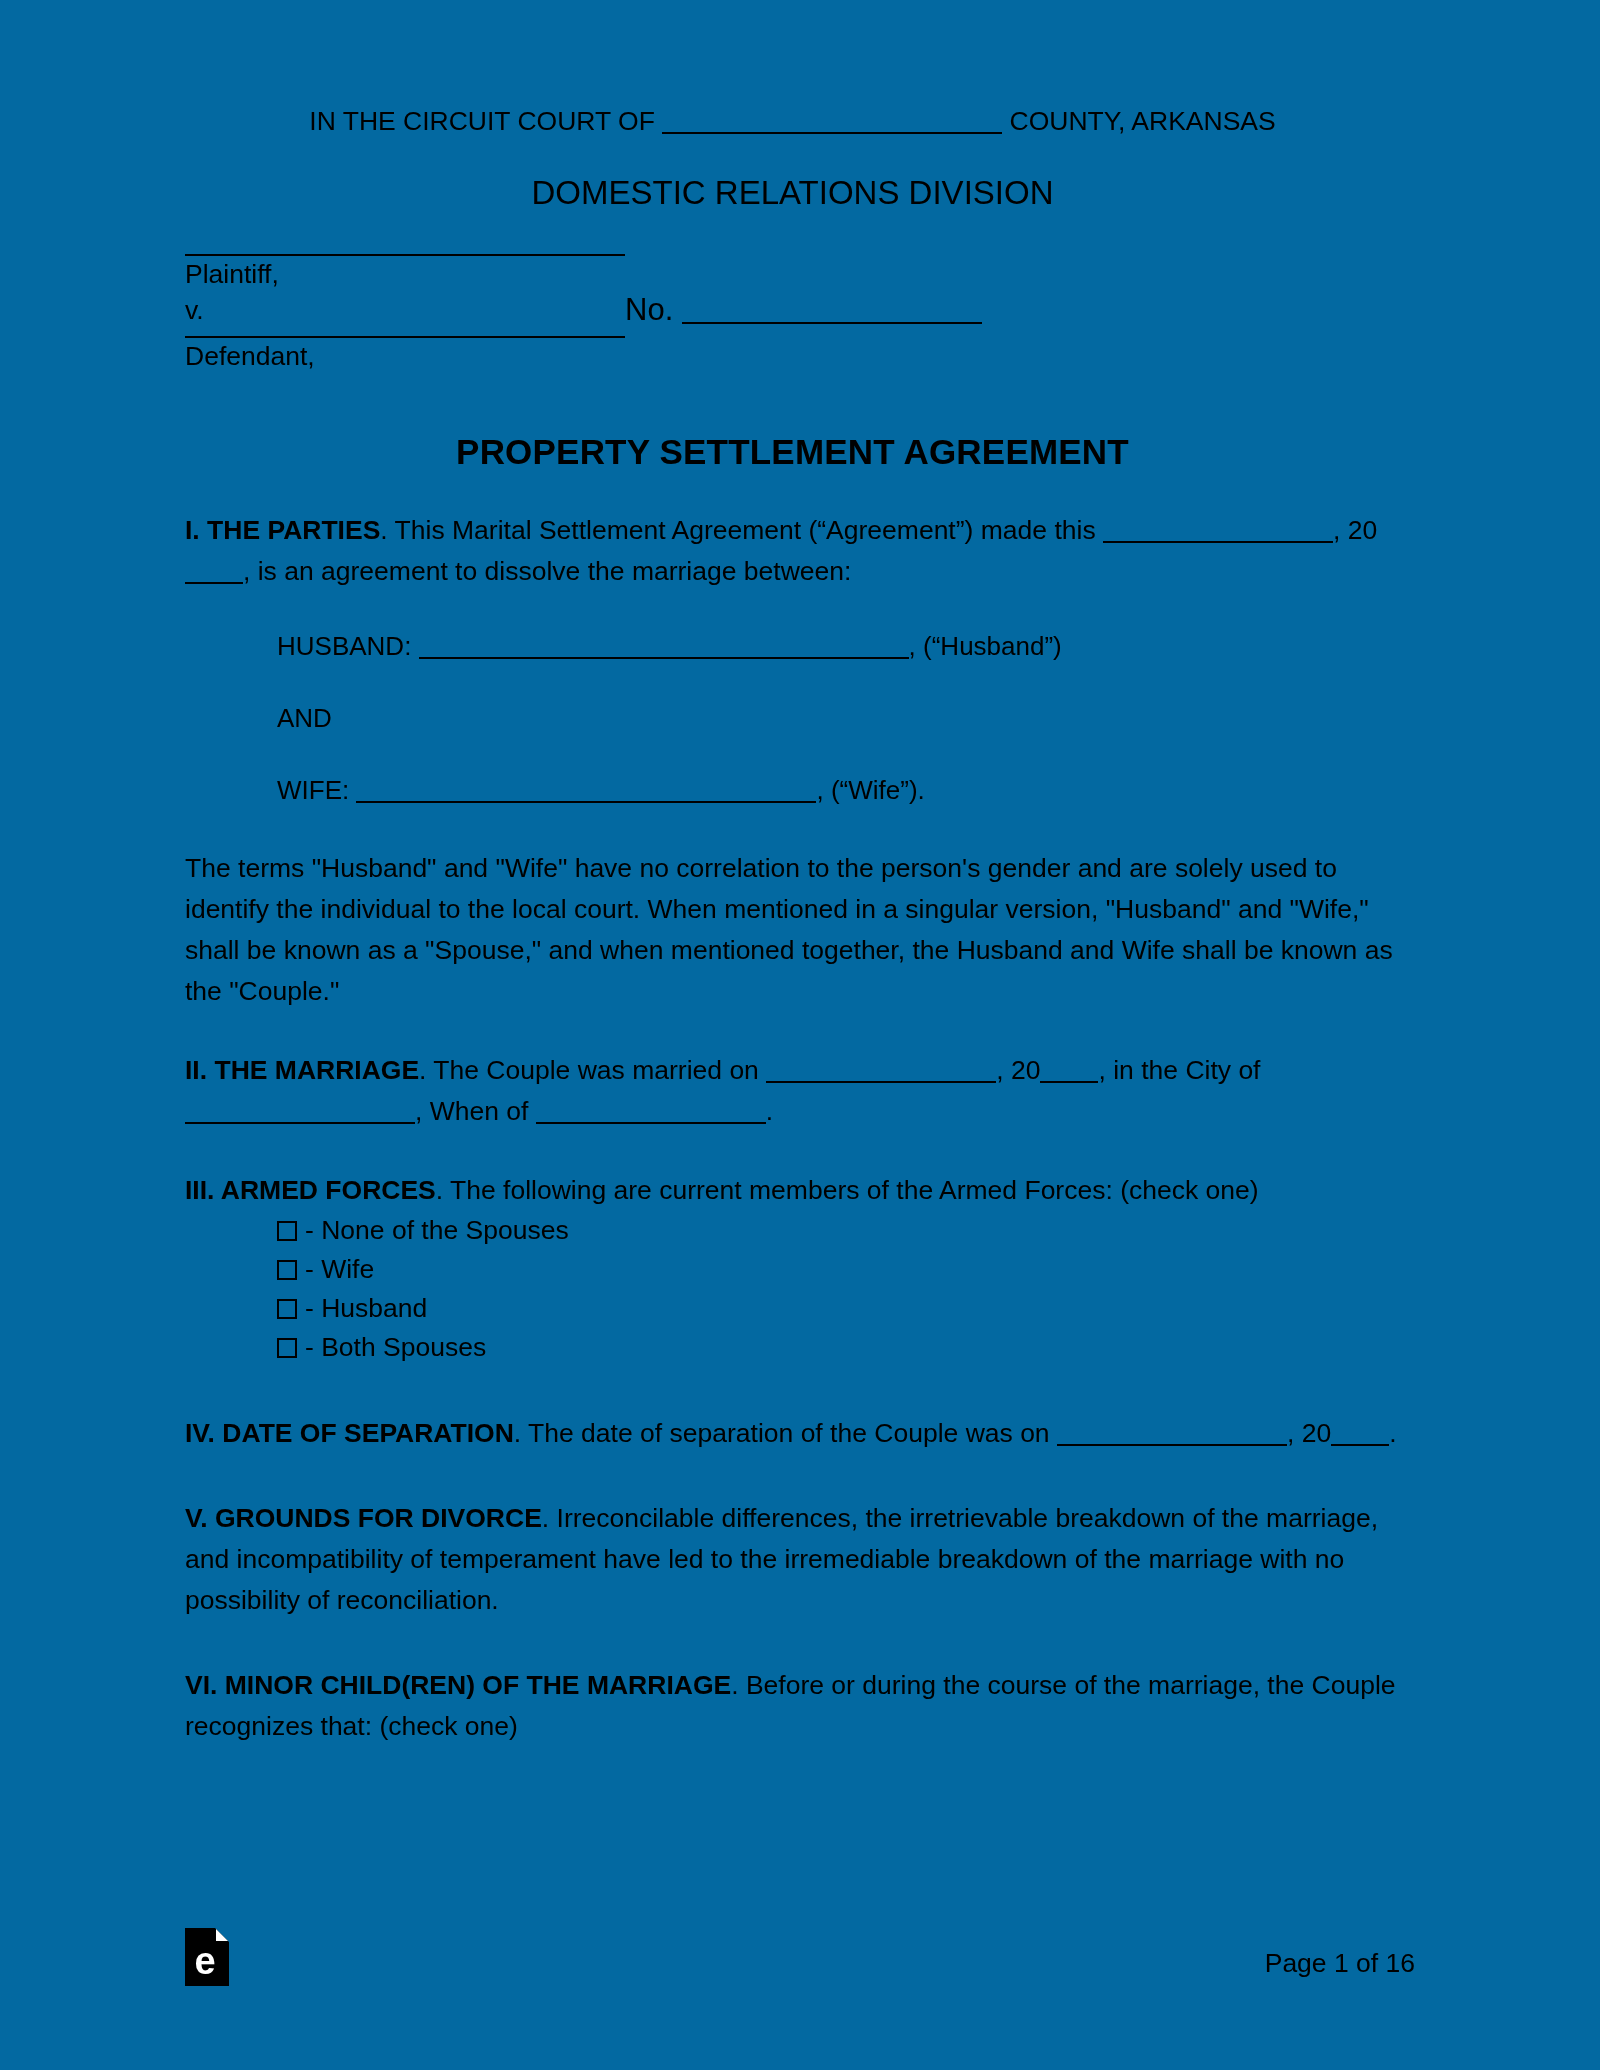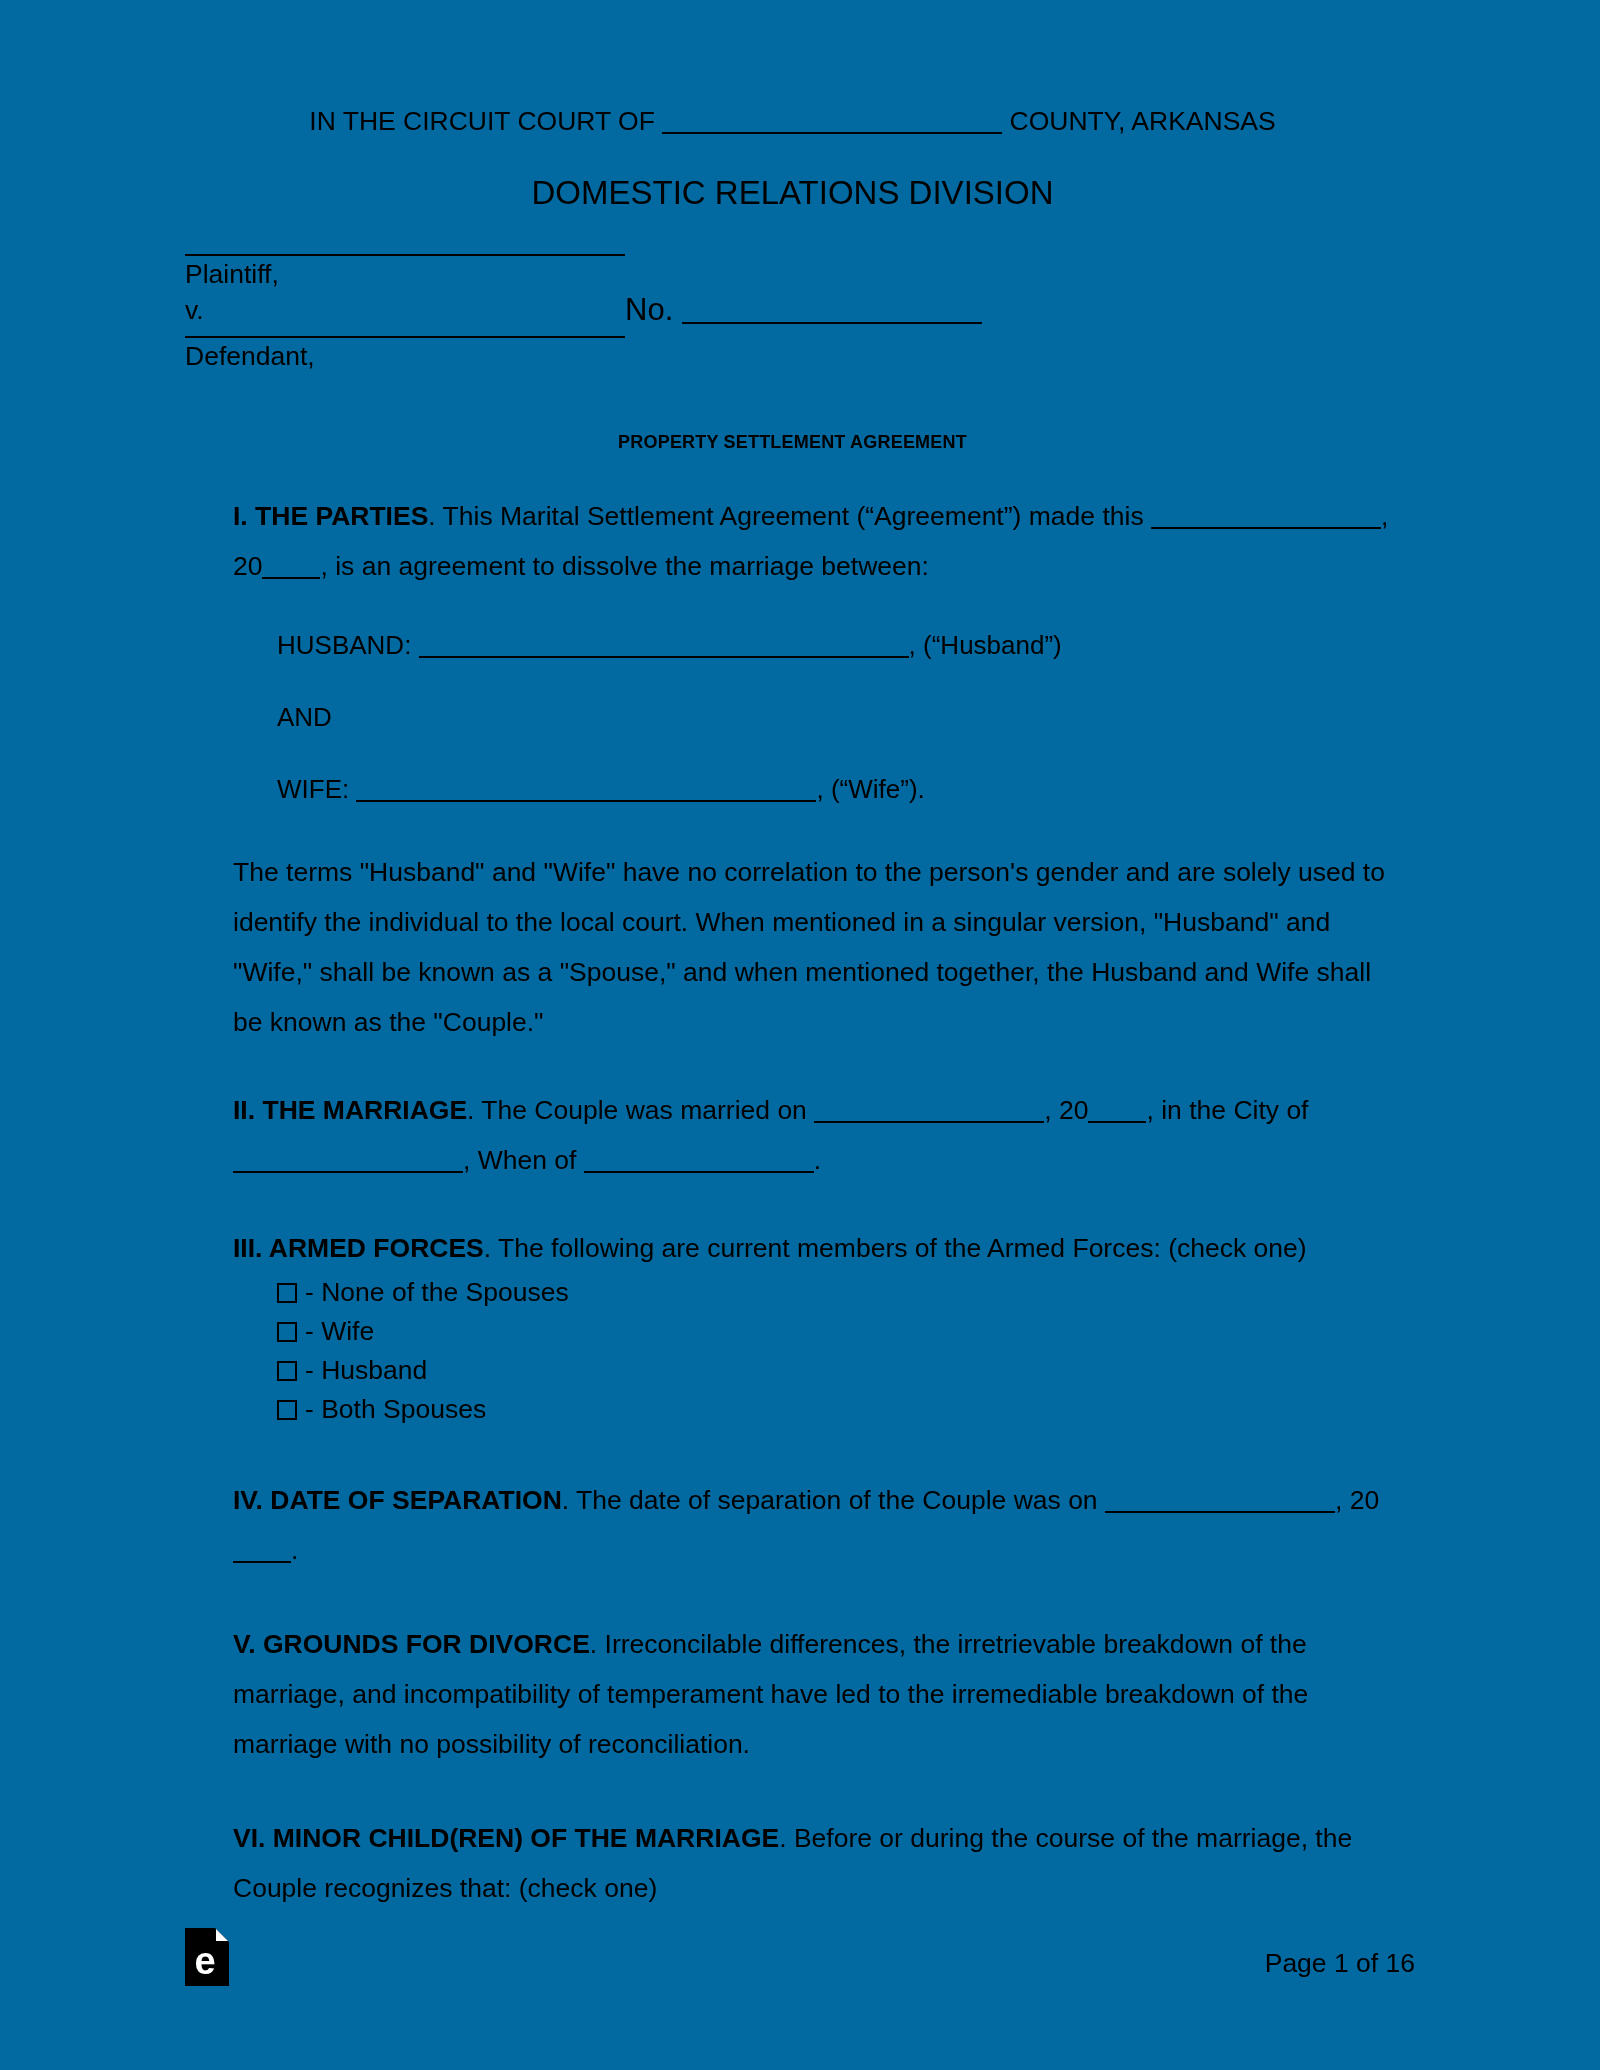--- a/index.html
+++ b/index.html
@@ -18,22 +18,21 @@
     box-sizing: border-box;
   }
   .content {
     position: absolute;
     left: 185px;
     top: 0;
     width: 1215px;
   }
   .para {
     font-size: 26.5px;
-    line-height: 50px;
-    margin-left: 48px;
+    line-height: 41px;
   }
   .bold { font-weight: bold; }
 
   
   .court-line {
     margin-top: 104px;
     text-align: center;
     font-size: 26.5px;
     line-height: 34px;
   }
@@ -85,21 +84,21 @@
   .caption-no {
     font-size: 31px;
     line-height: 36px;
     white-space: nowrap;
   }
 
   
   .doc-title {
     margin-top: 58px;
     text-align: center;
-    font-size: 18px;
+    font-size: 35px;
     font-weight: bold;
     letter-spacing: 0.2px;
   }
 
   
   .section {
     margin-top: 38px;
   }
   .indent {
     margin-left: 92px;

